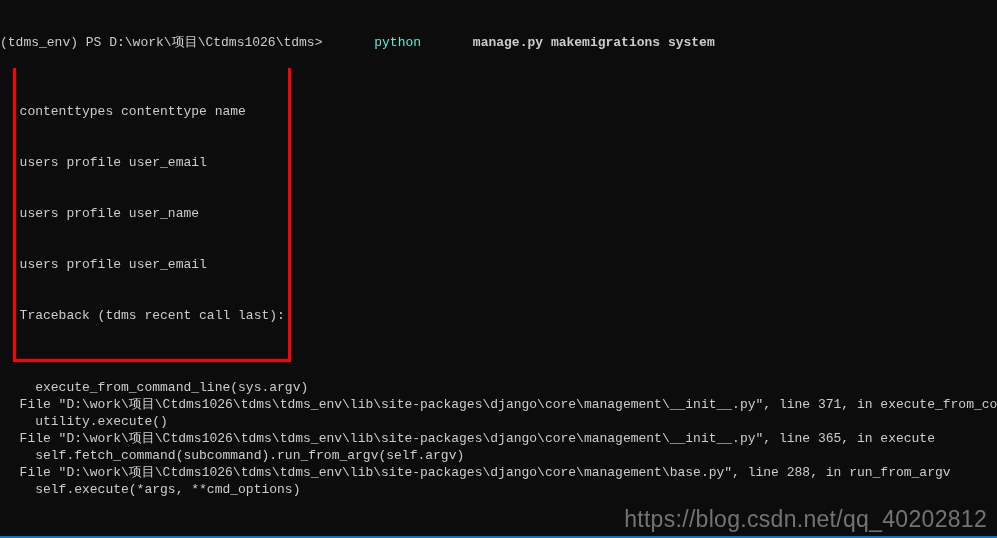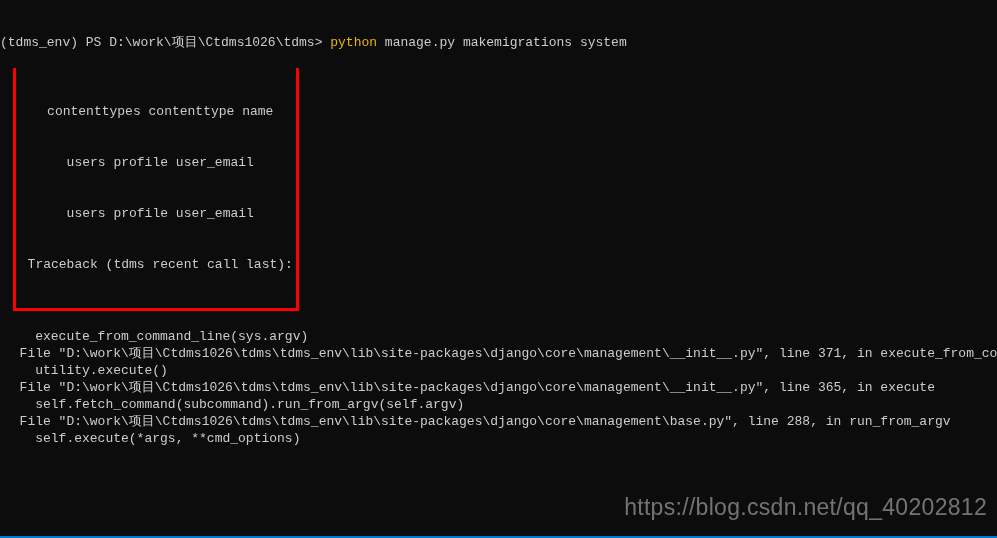--- a/index.html
+++ b/index.html
@@ -19,46 +19,47 @@
       position: relative;
     }
     .terminal {
       padding: 0;
       white-space: pre;
       position: relative;
     }
     .prompt-line {
       display: flex;
       flex-wrap: nowrap;
+      gap: 44px;
     }
     .prompt-prefix {
       color: #cccccc;
     }
     .cmd-python {
-      color: #eab308;
+      color: #5eead4;
     }
     .cmd-args {
       color: #cccccc;
+      font-weight: bold;
     }
     .highlighted-box {
       border: 3px solid #ff0000;
       border-top: none;
-      padding: 1px 3px 1px 8px;
+      padding: 1px 3px 1px 0px;
       margin-left: -3px;
       display: inline-block;
       position: relative;
-      text-align: center;
     }
     .output-line {
       color: #cccccc;
       padding-left: 4px;
     }
     .watermark {
       position: absolute;
-      bottom: 22px;
+      bottom: 10px;
       right: 10px;
       color: rgba(200, 200, 200, 0.55);
       font-family: Arial, sans-serif;
       font-size: 23px;
       font-weight: normal;
       letter-spacing: 0.3px;
       pointer-events: none;
     }
     .bottom-bar {
       position: absolute;
@@ -72,20 +73,21 @@
 </head>
 <body>
 
 <div class="terminal">
   <div class="prompt-line">
     <span class="prompt-prefix">(tdms_env) PS D:\work\项目\Ctdms1026\tdms&gt; </span><span class="cmd-python">python</span><span class="cmd-args"> manage.py makemigrations system</span>
   </div>
   <div class="highlighted-box">
     <div class="output-line">contenttypes contenttype name</div>
     <div class="output-line">users profile user_email</div>
+    <div class="output-line">users profile user_name</div>
     <div class="output-line">users profile user_email</div>
     <div class="output-line">Traceback (tdms recent call last):</div>
   </div>
   <div id="traceback-body"><div class="output-line">    execute_from_command_line(sys.argv)</div><div class="output-line">  File "D:\work\项目\Ctdms1026\tdms\tdms_env\lib\site-packages\django\core\management\__init__.py", line 371, in execute_from_command_line</div><div class="output-line">    utility.execute()</div><div class="output-line">  File "D:\work\项目\Ctdms1026\tdms\tdms_env\lib\site-packages\django\core\management\__init__.py", line 365, in execute</div><div class="output-line">    self.fetch_command(subcommand).run_from_argv(self.argv)</div><div class="output-line">  File "D:\work\项目\Ctdms1026\tdms\tdms_env\lib\site-packages\django\core\management\base.py", line 288, in run_from_argv</div><div class="output-line">    self.execute(*args, **cmd_options)</div></div>
 </div>
 
 <div class="watermark">https://blog.csdn.net/qq_40202812</div>
 <div class="bottom-bar"></div>
 
 </body></html>

